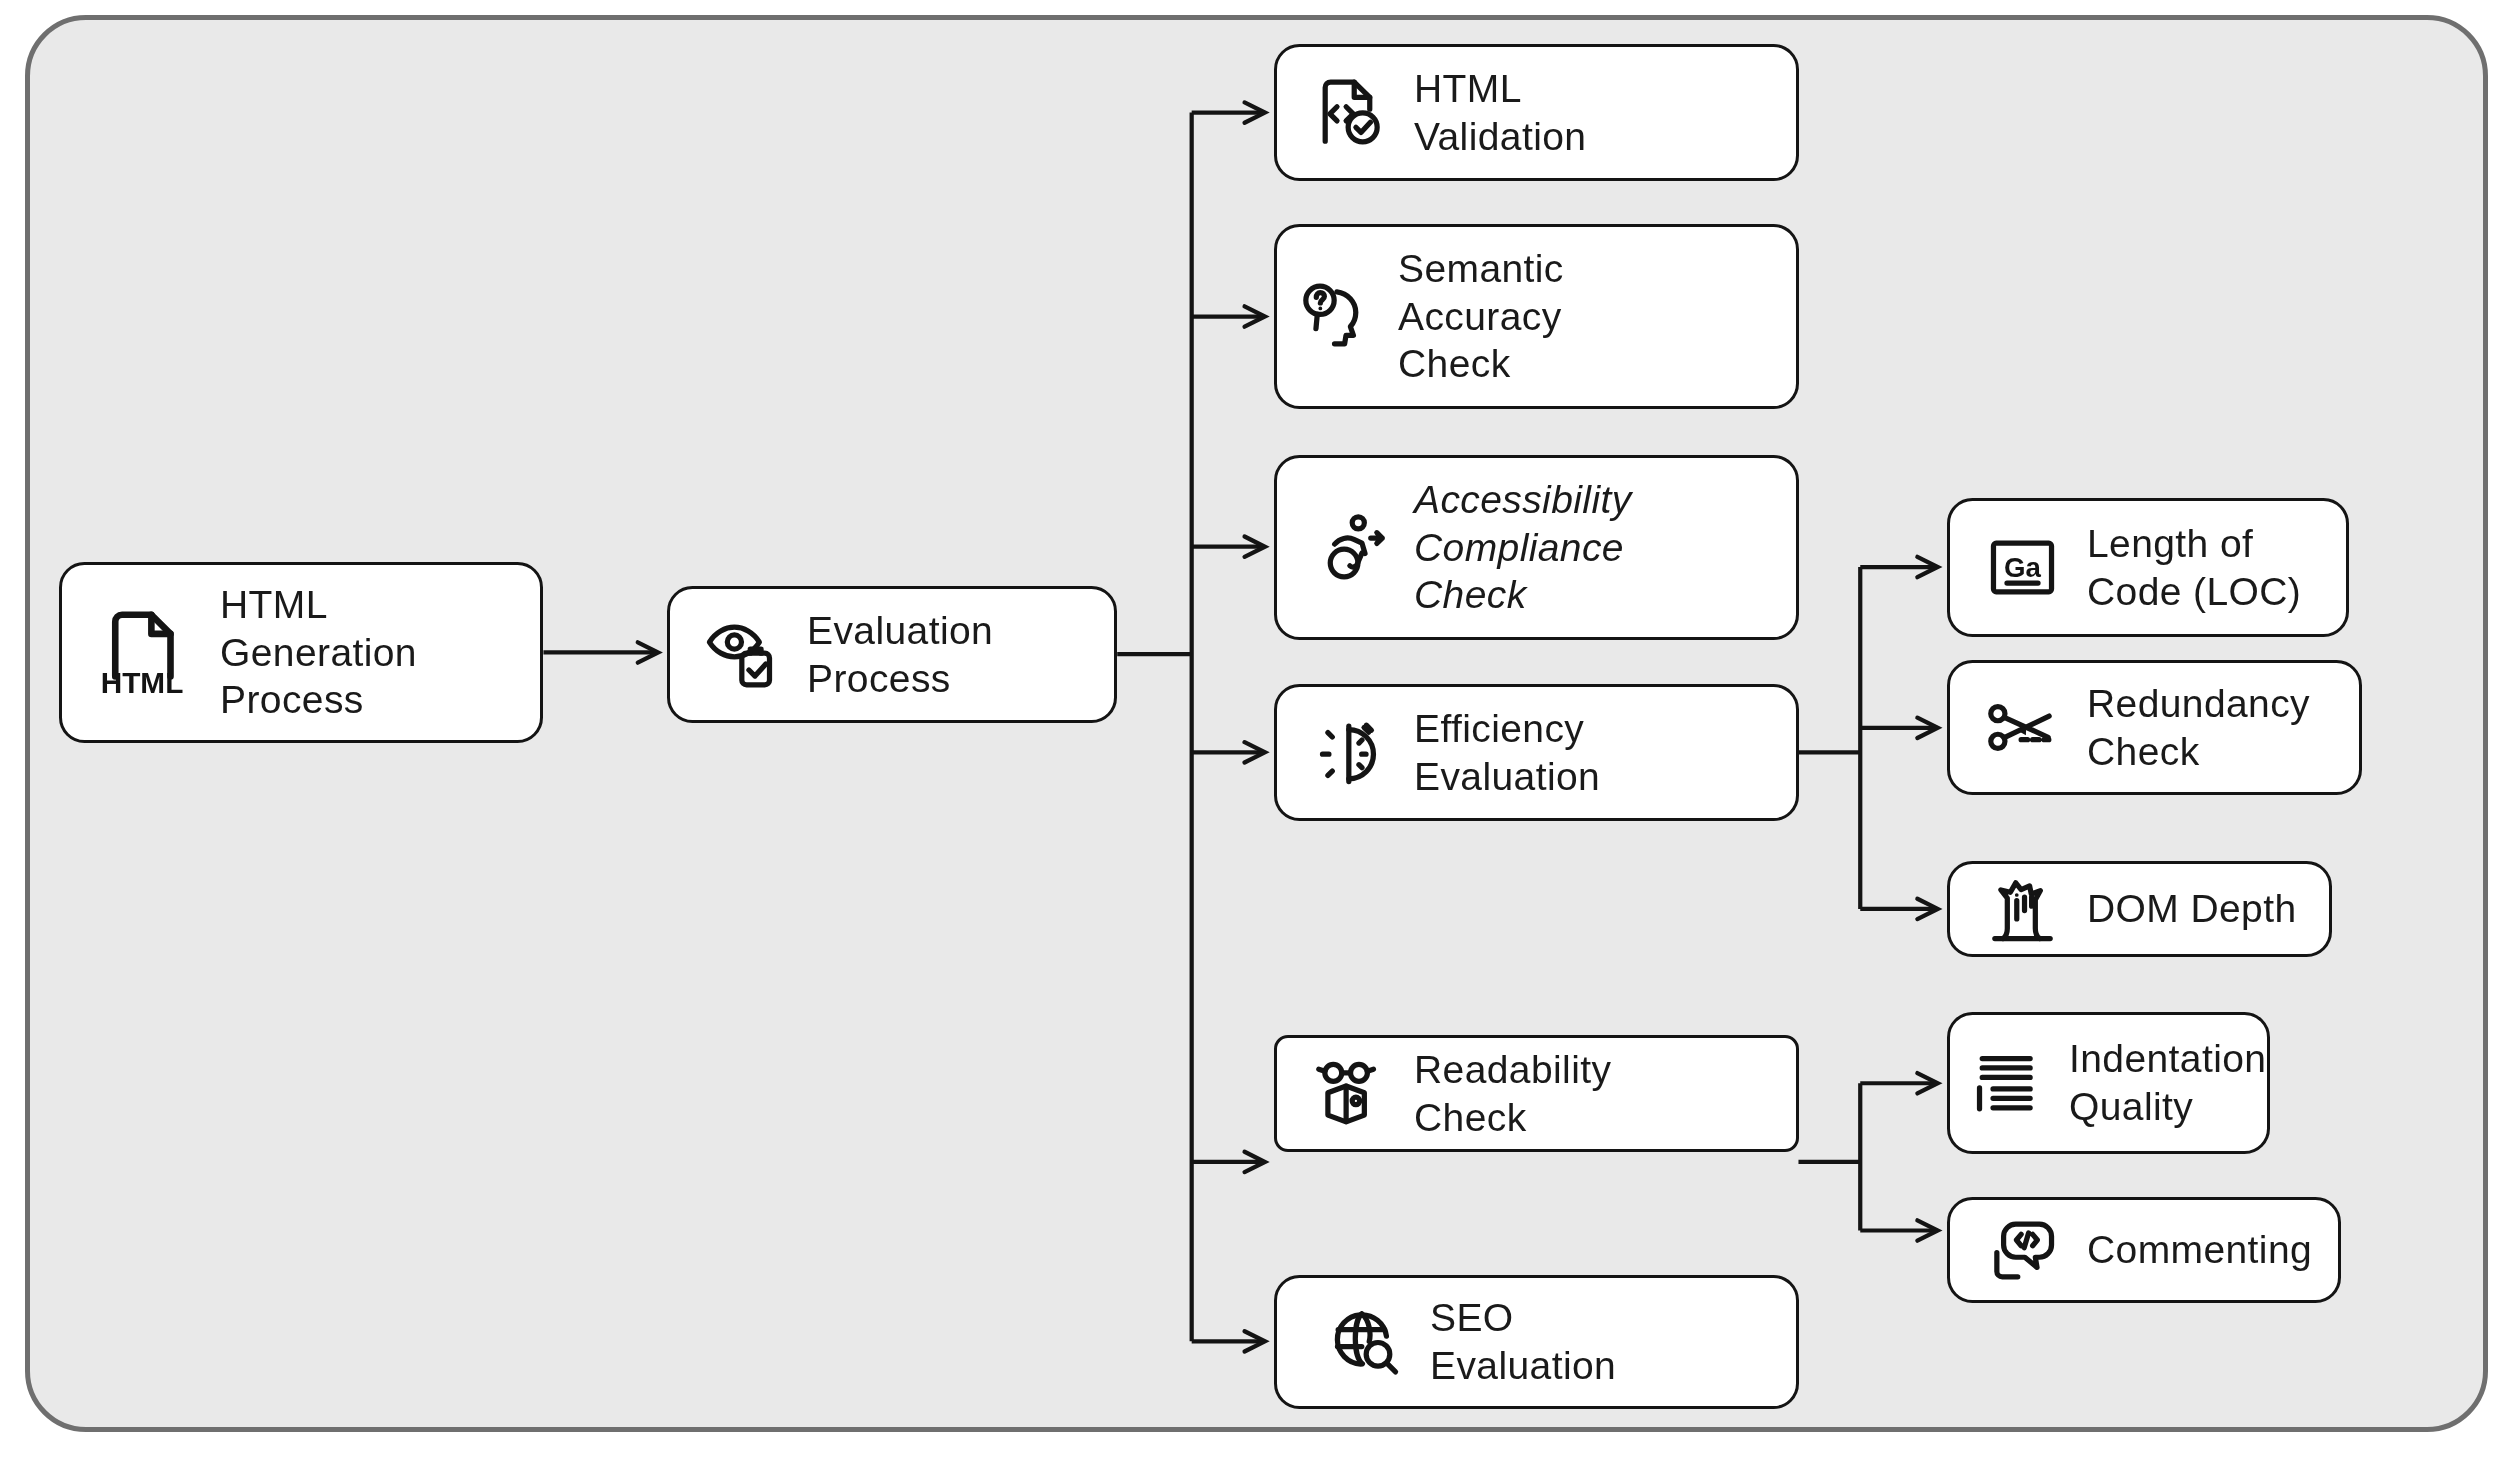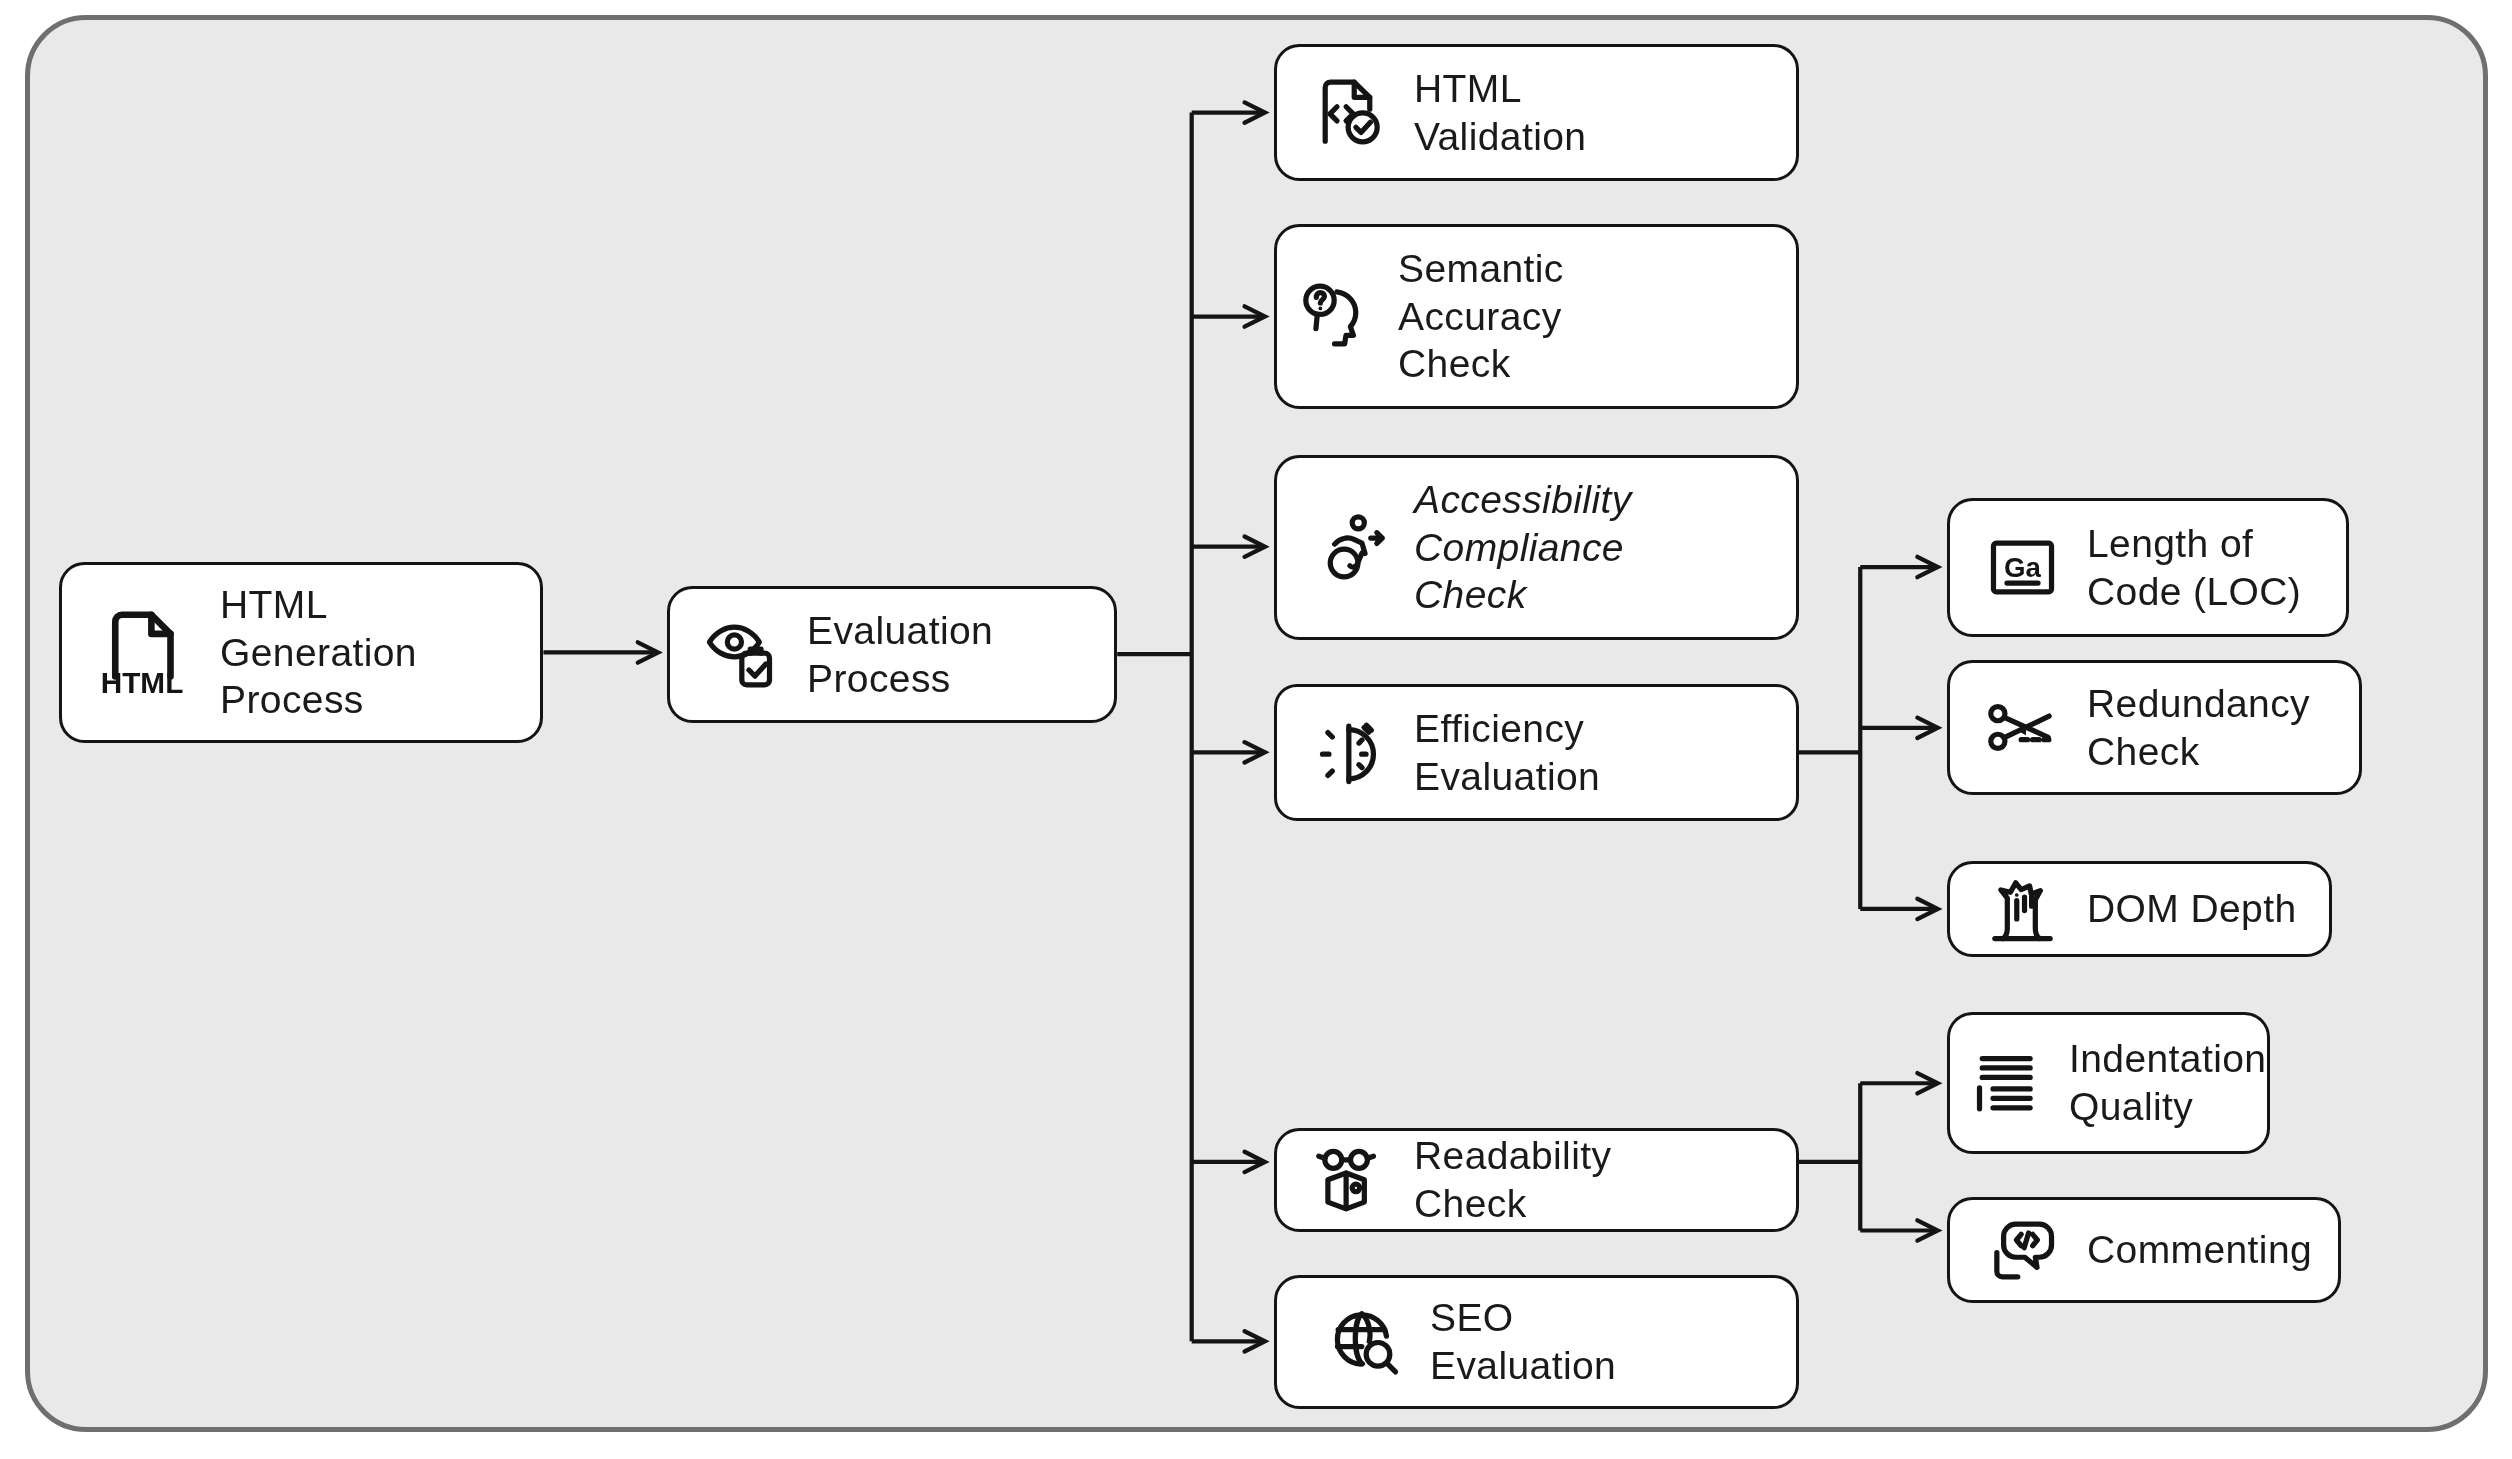--- a/index.html
+++ b/index.html
@@ -115,35 +115,35 @@
         <path class="s" d="M15.7 13.6l-1.4 3.3c-.4.9-1.5 1.2-2.2.5"></path>
         <circle class="s" cx="10.4" cy="16.6" r="4.1"></circle>
         <path class="s" d="M18.3 9.2h3.4M21.7 9.2l-1.6-1.6M21.7 9.2l-1.6 1.6"></path>
       </svg>
     </span>
     <span class="label">Accessibility
 Compliance
 Check</span>
   </div>
 
-  <div class="node" style="left:1274px;top:684px;width:525px;height:137px;border-radius:23px;">
+  <div class="node" style="left:1274px;top:684px;width:525px;height:137px;">
     <span class="icon">
       <svg viewBox="0 0 24 24">
         <path class="s" d="M11.8 5.2a7.3 7.3 0 0 1 0 14.6"></path>
         <path class="s" d="M11.8 4.2v16.4"></path>
         <path class="s" d="M16.3 4.6l1.4 1.4M17 3.9l1.5 1.5"></path>
         <path class="s" d="M14.8 9.2l.9-.9M15.6 12.5h1.3M14.8 15.6l.9.9" stroke-dasharray="1.6 1.4"></path>
         <path class="s" d="M6.9 7.4 5.6 6.1M5.9 12.5H4M6.9 17.5l-1.3 1.3"></path>
       </svg>
     </span>
     <span class="label">Efficiency
 Evaluation</span>
   </div>
 
-  <div class="node" style="left:1274px;top:1128px;width:525px;height:104px;">
+  <div class="node" style="left:1274px;top:1035px;width:525px;height:117px;border-radius:14px;">
     <span class="icon">
       <svg viewBox="0 0 24 24">
         <circle class="s" cx="7.2" cy="5.9" r="2.5"></circle>
         <circle class="s" cx="14.8" cy="5.9" r="2.5"></circle>
         <path class="s" d="M9.7 5.9h2.6M4.7 5.4l-1.8-.6M17.3 5.4l1.8-.6"></path>
         <path class="s" d="M5.6 11.8l5.4-2 5.4 2v6.6l-5.4 2-5.4-2Z"></path>
         <path class="s" d="M11 9.8v10.4"></path>
         <circle class="s" cx="13.9" cy="14.2" r="1.1"></circle>
       </svg>
     </span>

